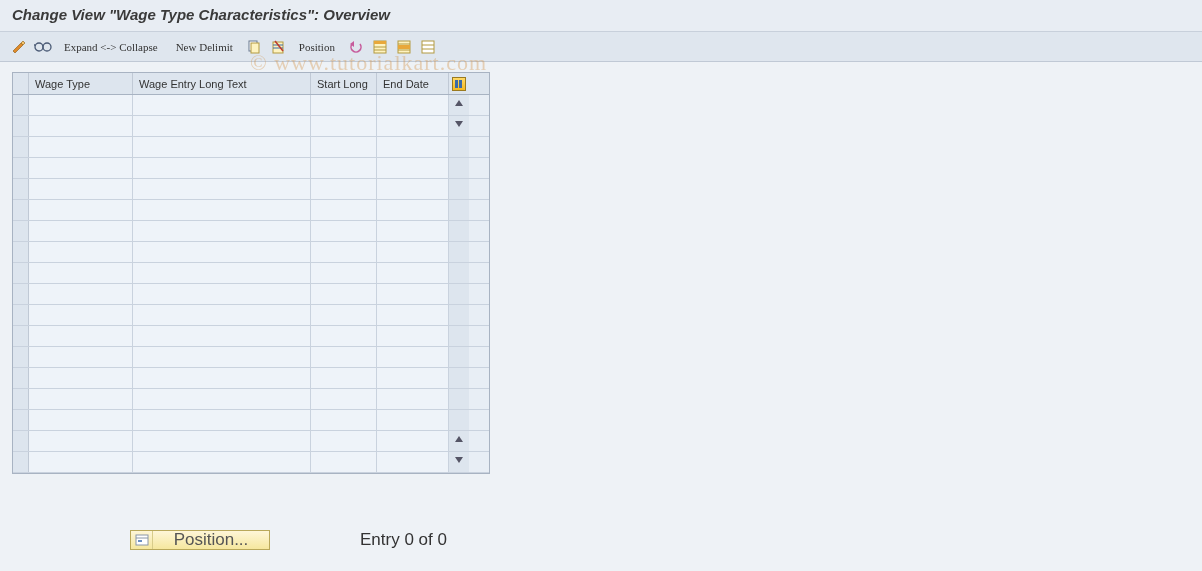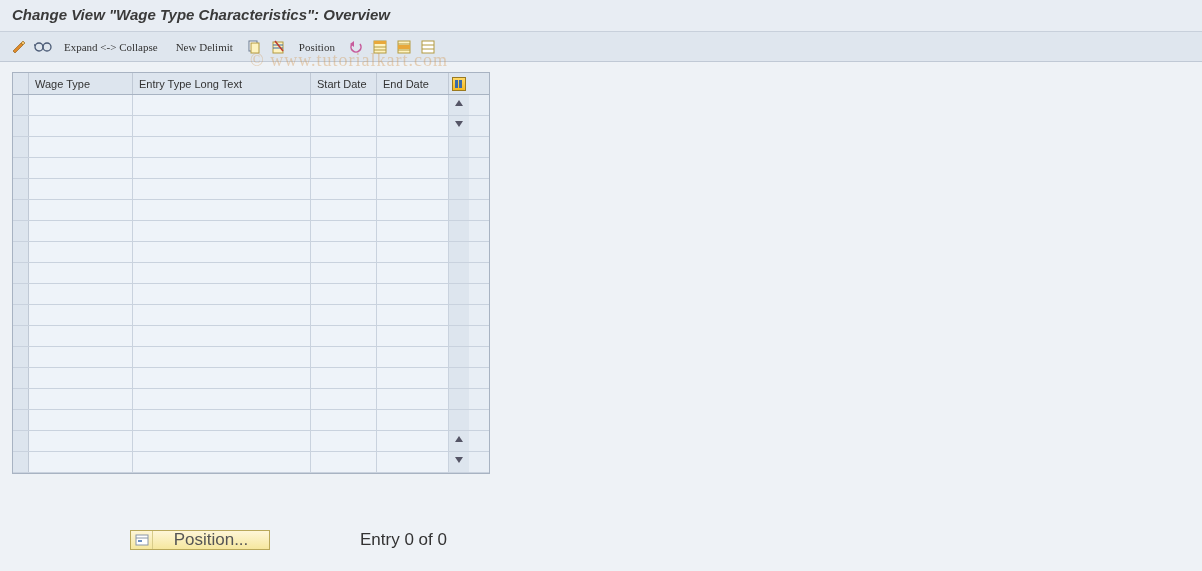--- a/index.html
+++ b/index.html
@@ -160,21 +160,21 @@
       text-align: center;
     }
     .entry-text {
       font-size: 17px;
       color: #333;
     }
     .watermark {
       position: absolute;
       left: 250px;
       top: 50px;
-      font-size: 18px;
+      font-size: 22px;
       color: rgba(210,140,60,0.35);
       font-family: Georgia, serif;
       letter-spacing: 1px;
       pointer-events: none;
     }
   </style>
 </head>
 <body>
 
 <div class="title-bar">
@@ -243,22 +243,22 @@
       </svg>
   </span>
 </div>
 
 <div class="watermark">© www.tutorialkart.com</div>
 
 <div class="table-container">
   <div class="table-header-row">
     <div class="sel-col"></div>
     <div class="col-head col-wagetype">Wage Type</div>
-    <div class="col-head col-longtext">Entry Type Long Text</div>
-    <div class="col-head col-startdate">Start Date</div>
+    <div class="col-head col-longtext">Wage Entry Long Text</div>
+    <div class="col-head col-startdate">Start Long</div>
     <div class="col-head col-enddate">End Date</div>
     <div class="col-config">
       <span class="config-icon-box">
         <svg width="10" height="10">
             <rect x="1" y="1" width="3" height="8" fill="#3a6aa8"></rect>
             <rect x="5" y="1" width="3" height="8" fill="#3a6aa8"></rect>
           </svg>
       </span>
     </div>
   </div>

